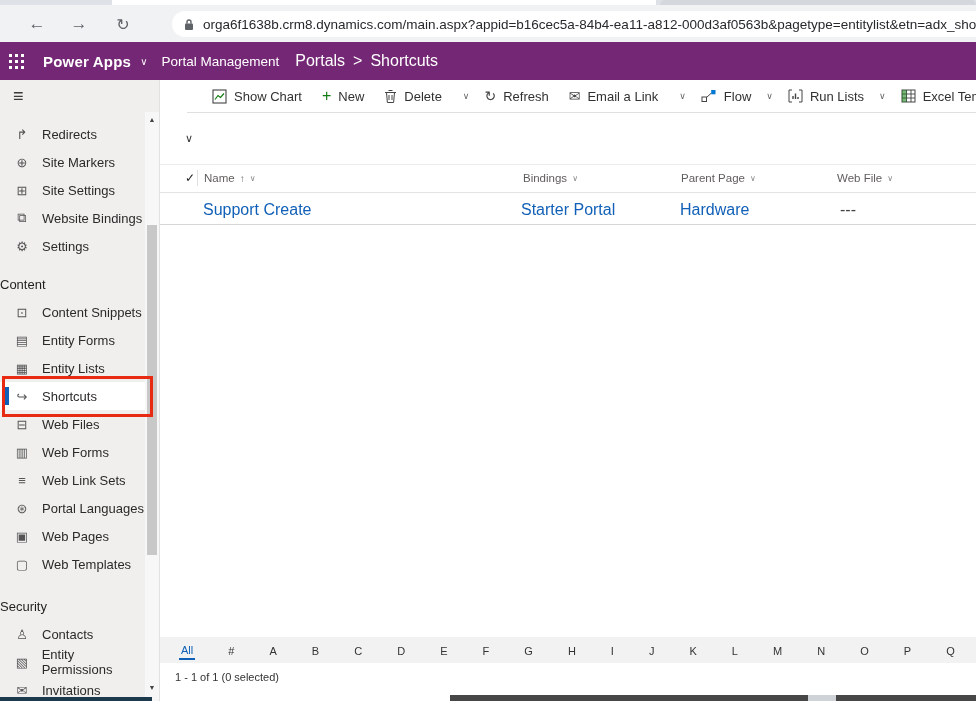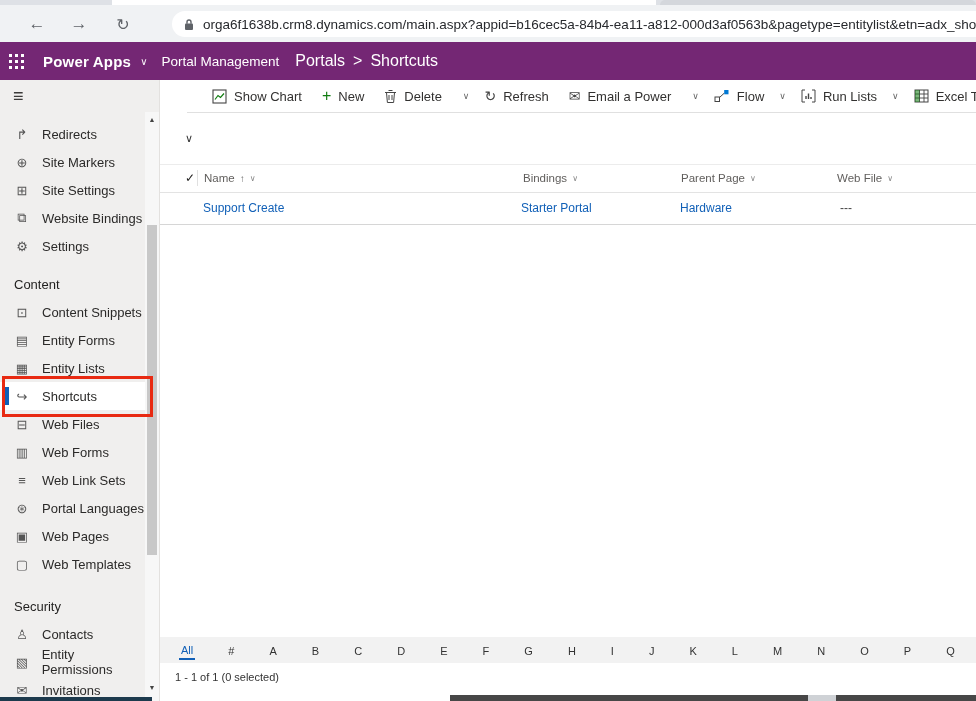--- a/index.html
+++ b/index.html
@@ -26,21 +26,21 @@
   .crumbs{margin-left:16px;font-size:16px;display:flex;align-items:center;gap:8px;}
   
   .sidebar{position:absolute;top:80px;left:0;width:160px;height:621px;background:#f0efee;
            border-right:1px solid #e3e1df;box-sizing:border-box;}
   .hamburger{position:absolute;top:6px;left:13px;font-size:18px;color:#3b3a39;cursor:pointer;}
   .nav{position:absolute;top:40px;left:0;width:146px;}
   .nav-item{height:28px;display:flex;align-items:center;padding-left:14px;gap:12px;font-size:13px;color:#2b2a29;cursor:pointer;}
   .nav-icon{width:16px;text-align:center;font-size:13px;color:#555;}
   .nav-item.selected{background:#fff;position:relative;}
   .accent{position:absolute;left:5px;top:5px;width:4px;height:18px;background:#1160b7;}
-  .sec-header{height:26px;line-height:26px;padding-left:14px;font-size:13px;color:#201f1e;margin-top:12px;}
+  .sec-header{height:26px;line-height:26px;font-size:13px;color:#201f1e;margin-top:12px;}
   .sec-header.sec2{margin-top:16px;}
   .scrolltrack{position:absolute;right:0;top:32px;width:14px;height:589px;background:#f7f7f7;}
   .scroll-arrow{position:absolute;left:0;width:14px;text-align:center;font-size:7px;color:#444;cursor:pointer;}
   .sa-up{top:4px;}.sa-down{top:572px;}
   .thumb{position:absolute;left:2px;top:113px;width:10px;height:330px;background:#c8c8c8;}
   .redbox{position:absolute;left:2px;top:296px;width:151px;height:41px;border:3px solid #e82a12;box-sizing:border-box;z-index:30;pointer-events:none;}
   .sidebar-bottom{position:absolute;left:0;top:697px;width:152px;height:4px;background:#1d3a4d;z-index:5;}
   
   .content{position:absolute;left:160px;top:80px;width:816px;height:621px;background:#fff;}
   .cmdbar{height:32px;border-bottom:1px solid #e0e0e0;display:flex;align-items:center;padding-left:15px;
@@ -55,21 +55,21 @@
   .viewtitle h1{margin:0;font-size:18px;font-weight:700;color:#242424;}
   .vchev{font-size:11px;color:#333;cursor:pointer;}
   .grid-header{position:relative;height:27px;border-top:1px solid #ececec;border-bottom:1px solid #e3e3e3;
                font-size:11.5px;color:#605e5c;}
   .gh{position:absolute;top:7px;display:flex;align-items:center;gap:5px;cursor:pointer;}
   .gh .chev{padding:0;font-size:8px;color:#888;}
   .checkall{position:absolute;left:25px;top:6px;font-size:12px;color:#201f1e;cursor:pointer;}
   .hdv{position:absolute;left:37px;top:5px;width:1px;height:16px;background:#e0e0e0;}
   .gh-name{left:44px;}.gh-website{left:363px;}.gh-parent{left:521px;}.gh-webfile{left:677px;}
   .sortasc{font-size:10px;color:#666;}
-  .grid-row{position:relative;height:31px;border-bottom:1px solid #d6d6d6;font-size:12px;}
+  .grid-row{position:relative;height:31px;border-bottom:1px solid #d6d6d6;font-size:16px;}
   .cell{position:absolute;top:8px;}
   .cell a{color:#1160b7;text-decoration:none;cursor:pointer;}
   .c-name{left:43px;}.c-website{left:361px;}.c-parent{left:520px;}.c-webfile{left:680px;color:#444;}
   .jumpbar{position:absolute;top:557px;left:0;width:816px;height:26px;background:#f2f2f2;box-sizing:border-box;
            display:flex;align-items:center;justify-content:space-between;padding:0 19px;font-size:11px;color:#333;}
   .jump{padding:3px 2px 2px;cursor:pointer;}
   .jump.sel{color:#1160b7;border-bottom:2px solid #1160b7;}
   .statusbar{position:absolute;top:583px;left:0;width:816px;height:27px;display:flex;align-items:center;
              padding-left:15px;box-sizing:border-box;font-size:11px;color:#333;}
   .hscroll{position:absolute;top:615px;left:0;width:816px;height:6px;}
@@ -243,21 +243,21 @@
       <span>Delete</span>
     </div>
     <span class="vdiv"></span>
     <span class="chev">∨</span>
     <div class="cmd">
       <span class="refresh-g">↻</span>
       <span>Refresh</span>
     </div>
     <div class="cmd">
       <span class="env-g">✉</span>
-      <span>Email a Power</span>
+      <span>Email a Link</span>
     </div>
     <span class="vdiv"></span>
     <span class="chev">∨</span>
     <div class="cmd">
       <span class="gi">
         <svg width="16" height="14" viewBox="0 0 16 14">
             <rect x="1" y="8" width="4.5" height="4.5" fill="none" stroke="#444"></rect>
             <path d="M5.5 8.5L10.2 4.2" stroke="#444"></path>
             <rect x="10.2" y="1" width="4.3" height="4.3" fill="#0078d4"></rect>
           </svg>

